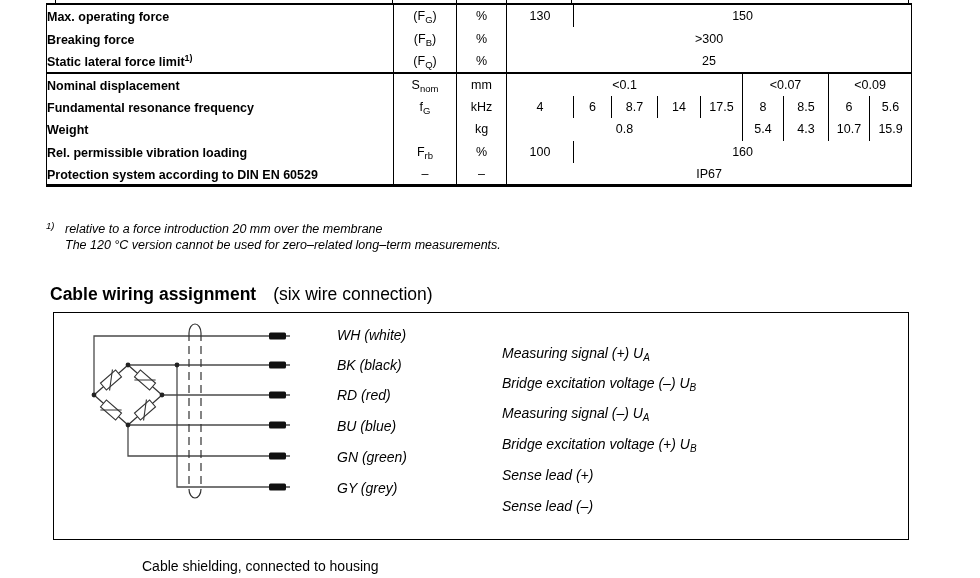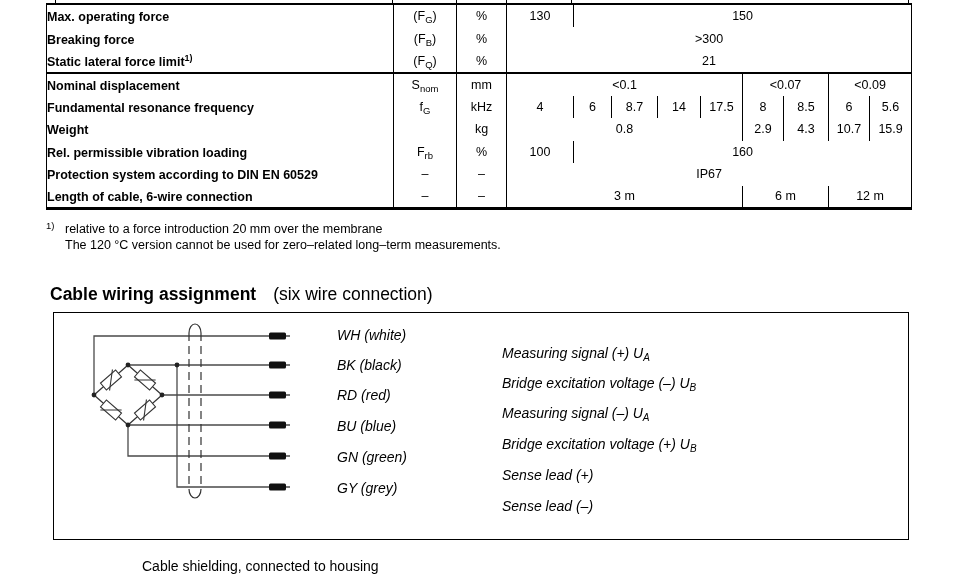--- a/index.html
+++ b/index.html
@@ -16,21 +16,21 @@
   table.spec td { padding:0; font-size:12.5px; vertical-align:middle; overflow:hidden; white-space:nowrap; }
   td.l { text-align:left; padding-left:17px; font-weight:bold; }
   td.c { text-align:center; border-left:1px solid #000;margin-top:20px; }
   tr.r13 { height:23px;padding-left:41px; }
   tr.r49 { height:22.5px; }
   tr.sep td { border-bottom:2px solid #000; }
   table.spec sub { font-size:9.5px; vertical-align:-3px; line-height:0; }
   td.l sup { font-size:9px; vertical-align:5px; }
 
   
-  .fns { position:absolute; left:46px; top:218px; font-size:12.5px; line-height:15.5px; }
+  .fns { position:absolute; left:46px; top:218px; font-size:12.5px; line-height:15.5px;font-style:italic; }
   .fn sup { font-size:9.5px; vertical-align:4px; display:inline-block; width:19px; }
 
   
   .heading { position:absolute; left:50px; top:284px; font-size:17.5px; }
   .hb { font-weight:bold;margin-top:18px; }
   .hn { font-weight:normal; margin-left:17px; }
 
   
   .wbox { position:absolute; left:53px; top:312px; width:854px; height:226px;
           border:1.5px solid #000; background:#fff; }
@@ -83,21 +83,21 @@
     <td class="l"><span>Breaking force</span><sup></sup></td>
     <td class="c"><span>(F</span><sub>B</sub><span>)</span></td>
     <td class="c">%</td>
     <td class="c" colspan="9">&gt;300</td>
   </tr>
 
   <tr class="r13 sep">
     <td class="l"><span>Static lateral force limit</span><sup>1)</sup></td>
     <td class="c"><span>(F</span><sub>Q</sub><span>)</span></td>
     <td class="c">%</td>
-    <td class="c" colspan="9">21</td>
+    <td class="c" colspan="9">25</td>
   </tr>
 
   <tr class="r49">
     <td class="l"><span>Nominal displacement</span><sup></sup></td>
     <td class="c"><span>S</span><sub>nom</sub><span></span></td>
     <td class="c">mm</td>
     <td class="c" colspan="5">&lt;0.1</td>
     <td class="c" colspan="2">&lt;0.07</td>
     <td class="c" colspan="2">&lt;0.09</td>
   </tr>
@@ -115,49 +115,41 @@
     <td class="c">8.5</td>
     <td class="c">6</td>
     <td class="c">5.6</td>
   </tr>
 
   <tr class="r49">
     <td class="l"><span>Weight</span><sup></sup></td>
     <td class="c"><span></span><sub></sub><span></span></td>
     <td class="c">kg</td>
     <td class="c" colspan="5">0.8</td>
-    <td class="c">2.9</td>
+    <td class="c">5.4</td>
     <td class="c">4.3</td>
     <td class="c">10.7</td>
     <td class="c">15.9</td>
   </tr>
 
   <tr class="r49">
     <td class="l"><span>Rel. permissible vibration loading</span><sup></sup></td>
     <td class="c"><span>F</span><sub>rb</sub><span></span></td>
     <td class="c">%</td>
     <td class="c" colspan="1">100</td>
     <td class="c" colspan="8">160</td>
   </tr>
 
   <tr class="r49">
     <td class="l"><span>Protection system according to DIN EN 60529</span><sup></sup></td>
     <td class="c"><span>–</span><sub></sub><span></span></td>
     <td class="c">–</td>
     <td class="c" colspan="9">IP67</td>
   </tr>
 
-  <tr class="r49">
-    <td class="l"><span>Length of cable, 6-wire connection</span><sup></sup></td>
-    <td class="c"><span>–</span><sub></sub><span></span></td>
-    <td class="c">–</td>
-    <td class="c" colspan="5">3 m</td>
-    <td class="c" colspan="2">6 m</td>
-    <td class="c" colspan="2">12 m</td>
-  </tr>
 </tbody>
     </table>
 </div>
 
 <div class="fns">
   <div class="fn"><sup>1)</sup><span>relative to a force introduction 20 mm over the membrane</span></div>
   <div class="fn"><sup></sup><span>The 120 °C version cannot be used for zero–related long–term measurements.</span></div>
 </div>
 
 <div class="heading">

